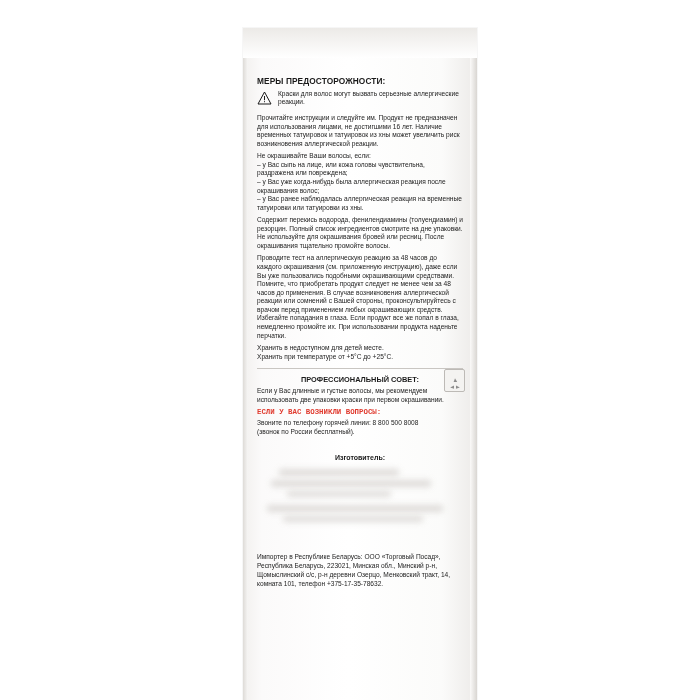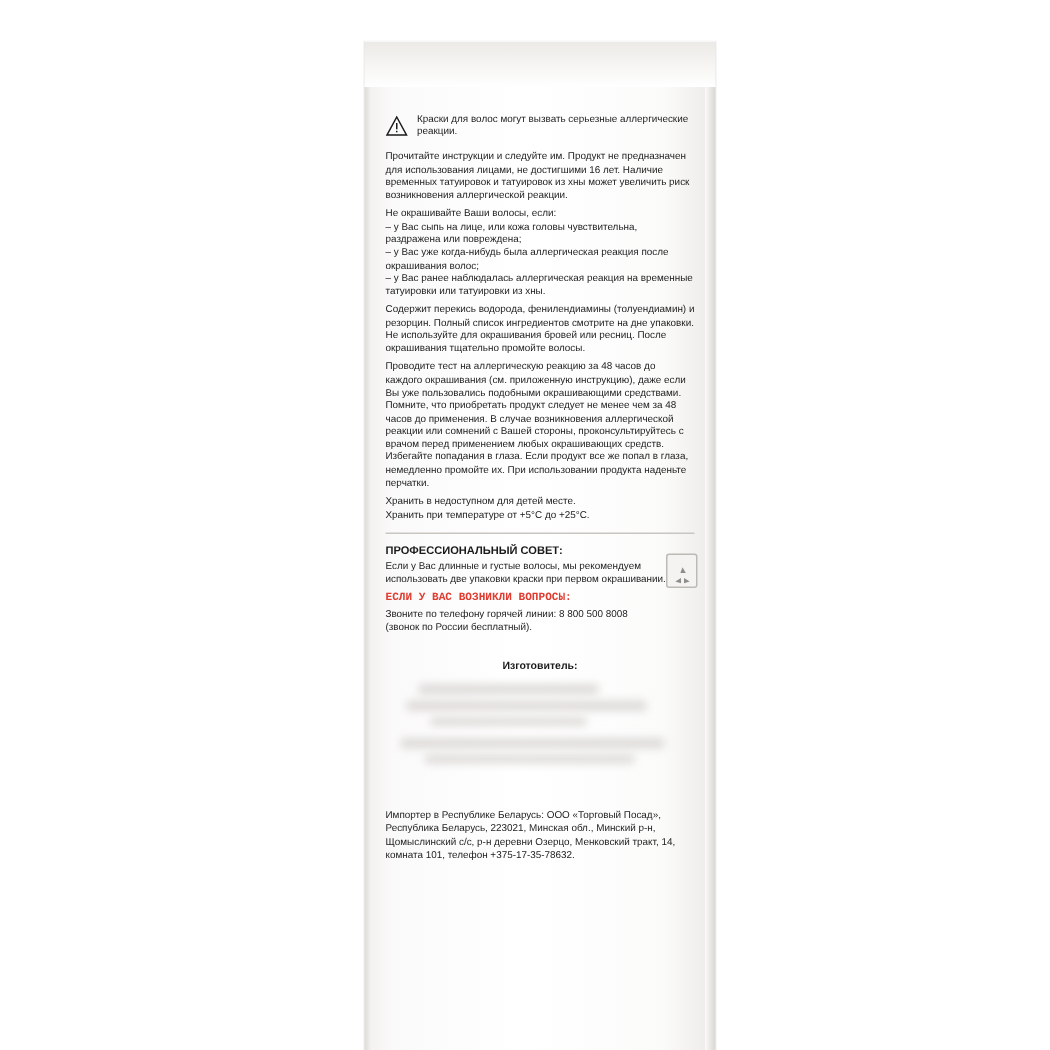--- a/index.html
+++ b/index.html
@@ -99,20 +99,21 @@
     font-weight: bold;
     color: #e03b2f;
     margin: 0 0 3px 0;
     font-family: Liberation Mono, monospace;
   }
   .dark-title {
     font-size: 7.4px;
     font-weight: bold;
     color: #1a1a1a;
     margin: 0 0 3px 0;
+    text-align: center;
   }
   .center {
     text-align: center;
   }
   .maker-title {
     font-size: 7px;
     font-weight: bold;
     color: #1a1a1a;
     text-align: center;
     margin: 0 0 6px 0;
@@ -165,20 +166,21 @@
 
 <div id="stage">
 
   <div class="package">
     <div class="edge-left"></div>
     <div class="edge-right"></div>
     <div class="top-fold"></div>
 
     <div class="content">
 
+      <div class="sec-title">МЕРЫ ПРЕДОСТОРОЖНОСТИ:</div>
 
       <div class="warn-row">
         <span class="tri-icon">
           <svg width="15" height="14" viewBox="0 0 15 14">
             <polygon points="7.5,1 14,13 1,13" fill="none" stroke="#1a1a1a" stroke-width="1"></polygon>
             <rect x="7" y="5" width="1" height="4.2" fill="#1a1a1a"></rect>
             <rect x="7" y="10.2" width="1" height="1" fill="#1a1a1a"></rect>
           </svg>
         </span>
         <span class="warn-text">Краски для волос могут вызвать серьезные аллергические реакции.</span>

